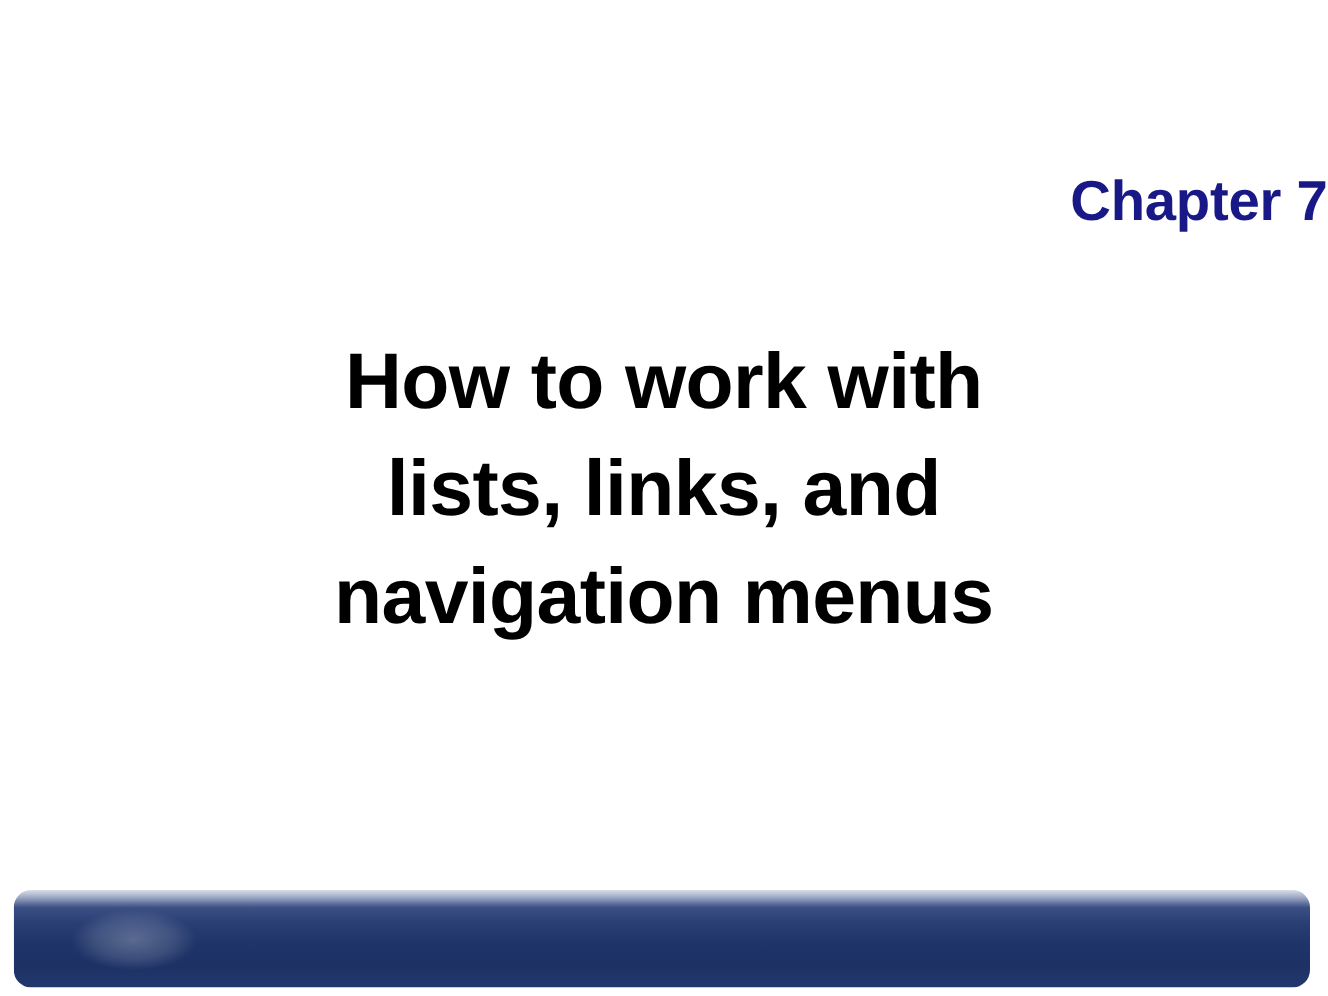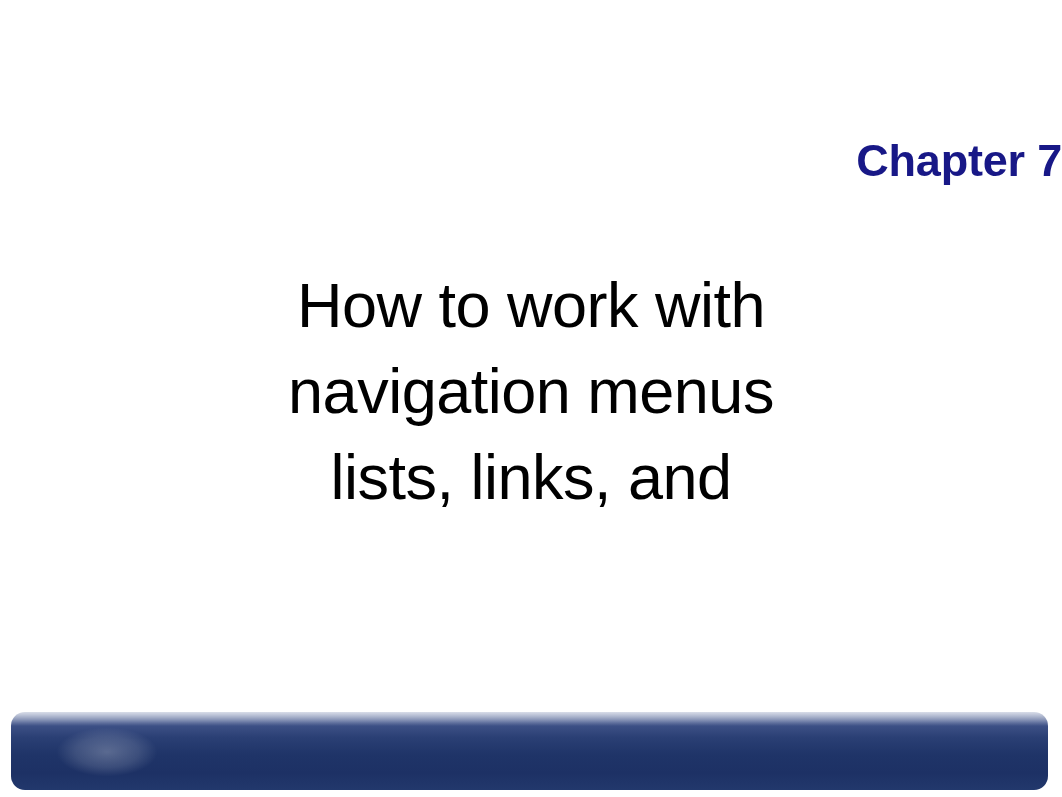--- a/index.html
+++ b/index.html
@@ -42,21 +42,21 @@
   
   .title-block {
     position: absolute;
     left: 0;
     top: 262px;
     width: 1062px;
     text-align: center;
   }
   .title-line {
     font-family: "Liberation Sans", sans-serif;
-    font-weight: normal;
+    font-weight: bold;
     font-size: 63px;
     line-height: 86px;
     color: #000000;
     letter-spacing: -0.5px;
     white-space: nowrap;
   }
 
   
   .footer-bar {
     position: absolute;
@@ -95,22 +95,22 @@
 </style>
 </head>
 <body>
 
 <div id="slide">
 
   <div class="chapter-heading">Chapter 7</div>
 
   <div class="title-block">
     <div class="title-line">How to work with</div>
+    <div class="title-line">lists, links, and</div>
     <div class="title-line">navigation menus</div>
-    <div class="title-line">lists, links, and</div>
   </div>
 
   <div class="footer-bar">
 
     
 
     
 
     
 

